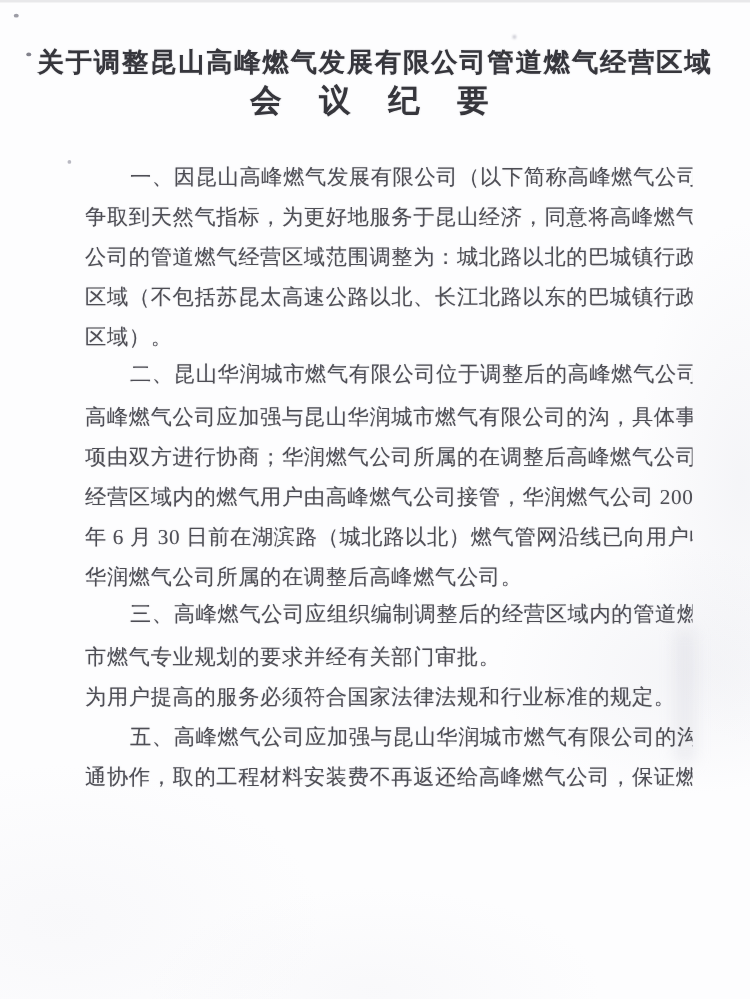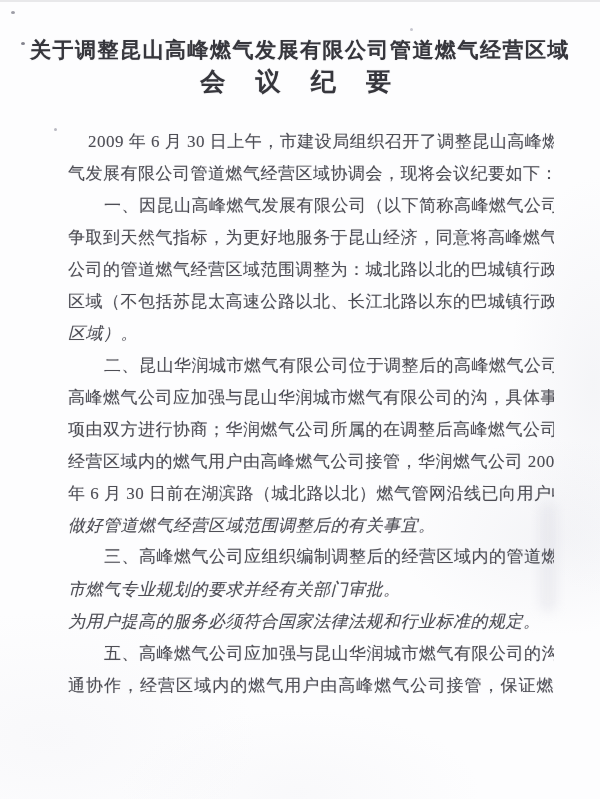--- a/index.html
+++ b/index.html
@@ -52,21 +52,20 @@
   .line {
     text-align: justify;
     text-align-last: justify;
     text-justify: inter-character;
     white-space: nowrap;
     overflow: hidden;
   }
   .line.no-justify {
     text-align: right;
     text-align-last: left;
-    font-style: italic;
   }
   
   .speck {
     position: absolute;
     border-radius: 50%;
   }
   .speck-1 { left: 21px; top: 40px; width: 4px; height: 3px; background: #82828c; filter: blur(0.4px); }
   .speck-2 { left: 54px; top: 126px; width: 3px; height: 3px; background: #b9b9c2; filter: blur(0.6px); }
   .speck-3 { left: 11px; top: 9px;  width: 4px; height: 3px; background: #9d9da6; filter: blur(0.5px); }
   .speck-4 { left: 410px; top: 26px; width: 3px; height: 3px; background: #c6c6cf; filter: blur(0.7px); }
@@ -90,44 +89,40 @@
   <div class="speck speck-4"></div>
   <div class="smudge"></div>
 
   <div class="title">
     <div class="title-line1">关于调整昆山高峰燃气发展有限公司管道燃气经营区域</div>
     <div class="title-line2">会 议 纪 要</div>
   </div>
 
   <div class="body-text">
       <div class="para">
-        <div class="line" style="text-indent: 20px;">2009 年 6 月 30 日上午，市建设局组织召开了调整昆山高峰燃</div>
-        <div class="line">气发展有限公司管道燃气经营区域协调会，现将会议纪要如下：</div>
-      </div>
-      <div class="para">
         <div class="line" style="text-indent: 36px;">一、因昆山高峰燃气发展有限公司（以下简称高峰燃气公司）</div>
         <div class="line">争取到天然气指标，为更好地服务于昆山经济，同意将高峰燃气</div>
         <div class="line">公司的管道燃气经营区域范围调整为：城北路以北的巴城镇行政</div>
         <div class="line">区域（不包括苏昆太高速公路以北、长江北路以东的巴城镇行政</div>
         <div class="line no-justify">区域）。</div>
       </div>
       <div class="para">
-        <div class="line" style="text-indent: 36px;">二、昆山华润城市燃气有限公司位于调整后的高峰燃气公司</div>
+        <div class="line" style="text-indent: 36px; font-family: Liberation Mono, monospace;">二、昆山华润城市燃气有限公司位于调整后的高峰燃气公司</div>
         <div class="line">高峰燃气公司应加强与昆山华润城市燃气有限公司的沟，具体事</div>
         <div class="line">项由双方进行协商；华润燃气公司所属的在调整后高峰燃气公司</div>
         <div class="line">经营区域内的燃气用户由高峰燃气公司接管，华润燃气公司 2009</div>
         <div class="line">年 6 月 30 日前在湖滨路（城北路以北）燃气管网沿线已向用户收</div>
-        <div class="line no-justify">做好管道燃气经营区域范围调整后的有关事宜。</div>
+        <div class="line no-justify">华润燃气公司所属的在调整后高峰燃气公司。</div>
       </div>
       <div class="para">
         <div class="line" style="text-indent: 36px; font-family: Liberation Mono, monospace;">三、高峰燃气公司应组织编制调整后的经营区域内的管道燃</div>
         <div class="line no-justify">市燃气专业规划的要求并经有关部门审批。</div>
       </div>
       <div class="para">
         <div class="line no-justify">为用户提高的服务必须符合国家法律法规和行业标准的规定。</div>
       </div>
       <div class="para">
         <div class="line" style="text-indent: 36px;">五、高峰燃气公司应加强与昆山华润城市燃气有限公司的沟</div>
-        <div class="line">通协作，经营区域内的燃气用户由高峰燃气公司接管，保证燃</div>
+        <div class="line">通协作，取的工程材料安装费不再返还给高峰燃气公司，保证燃</div>
       </div>
     </div>
 
 </div>
 
 </body></html>

